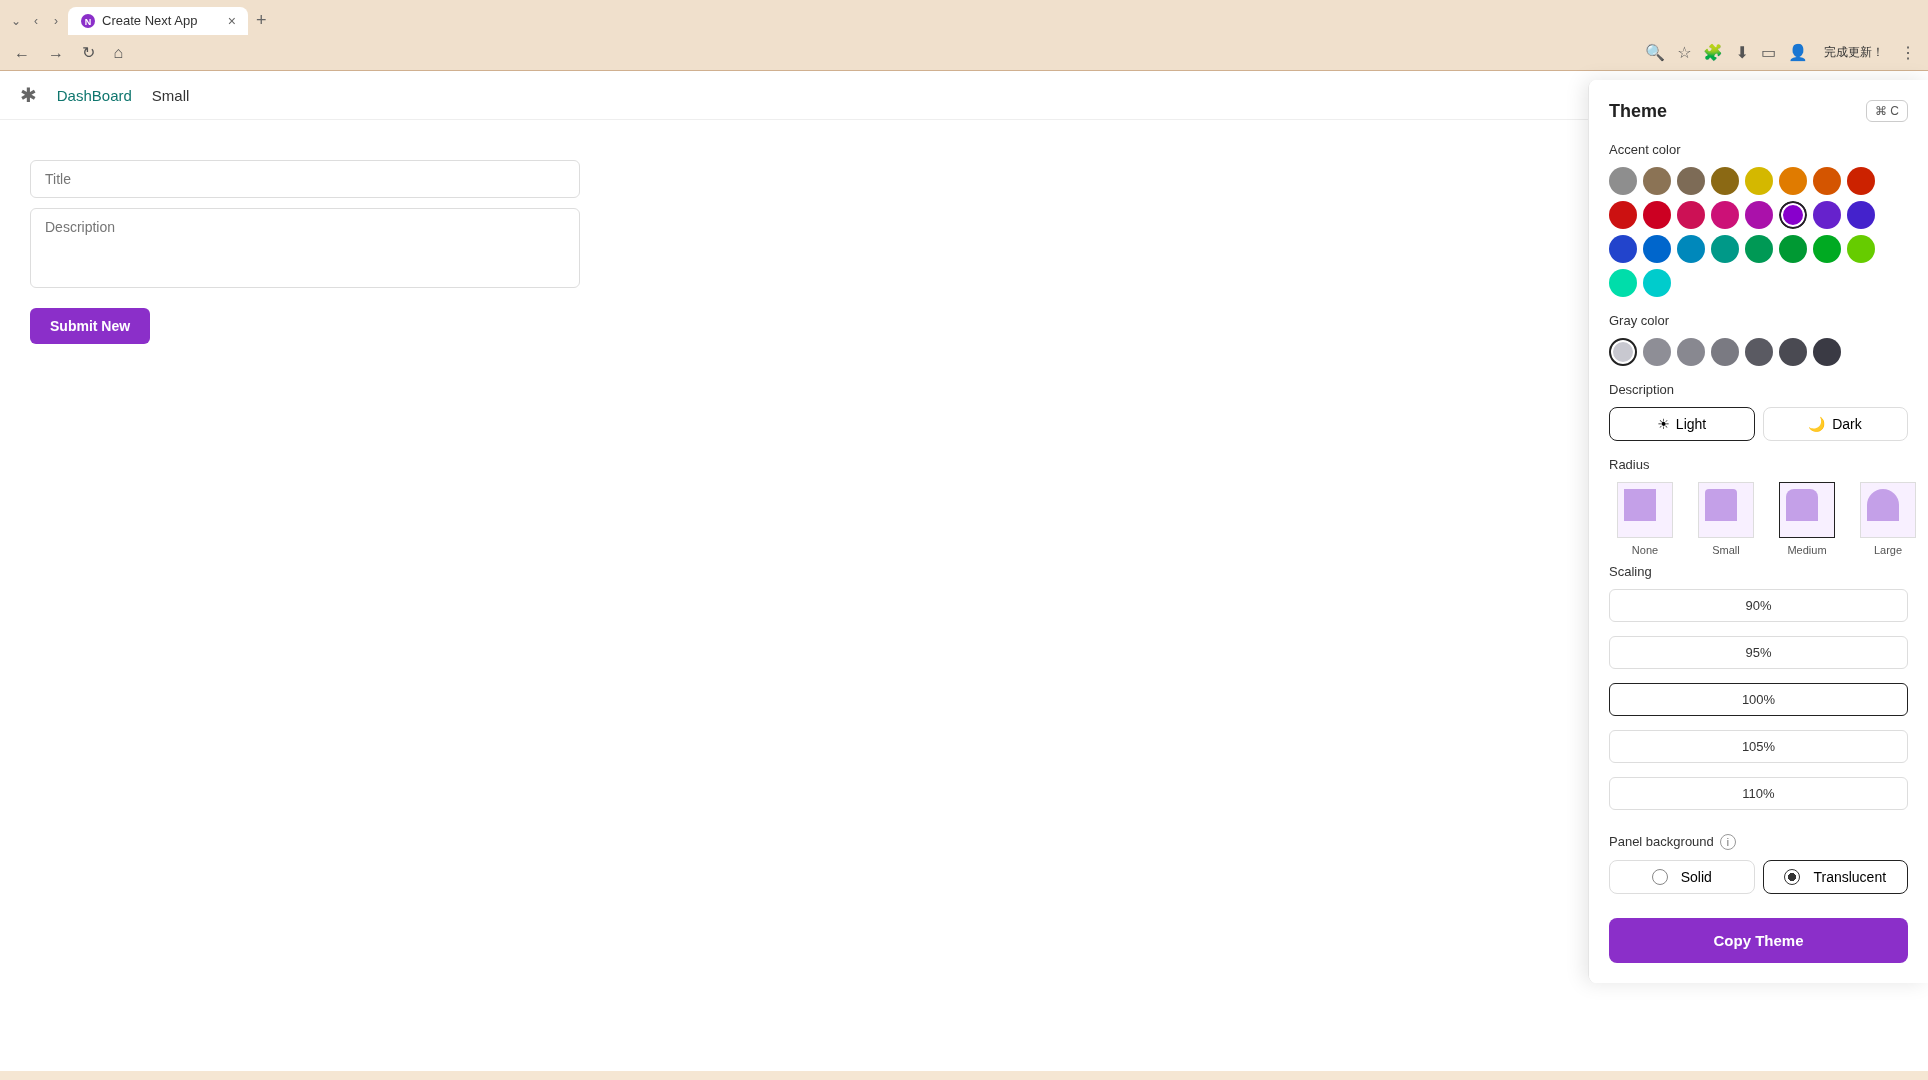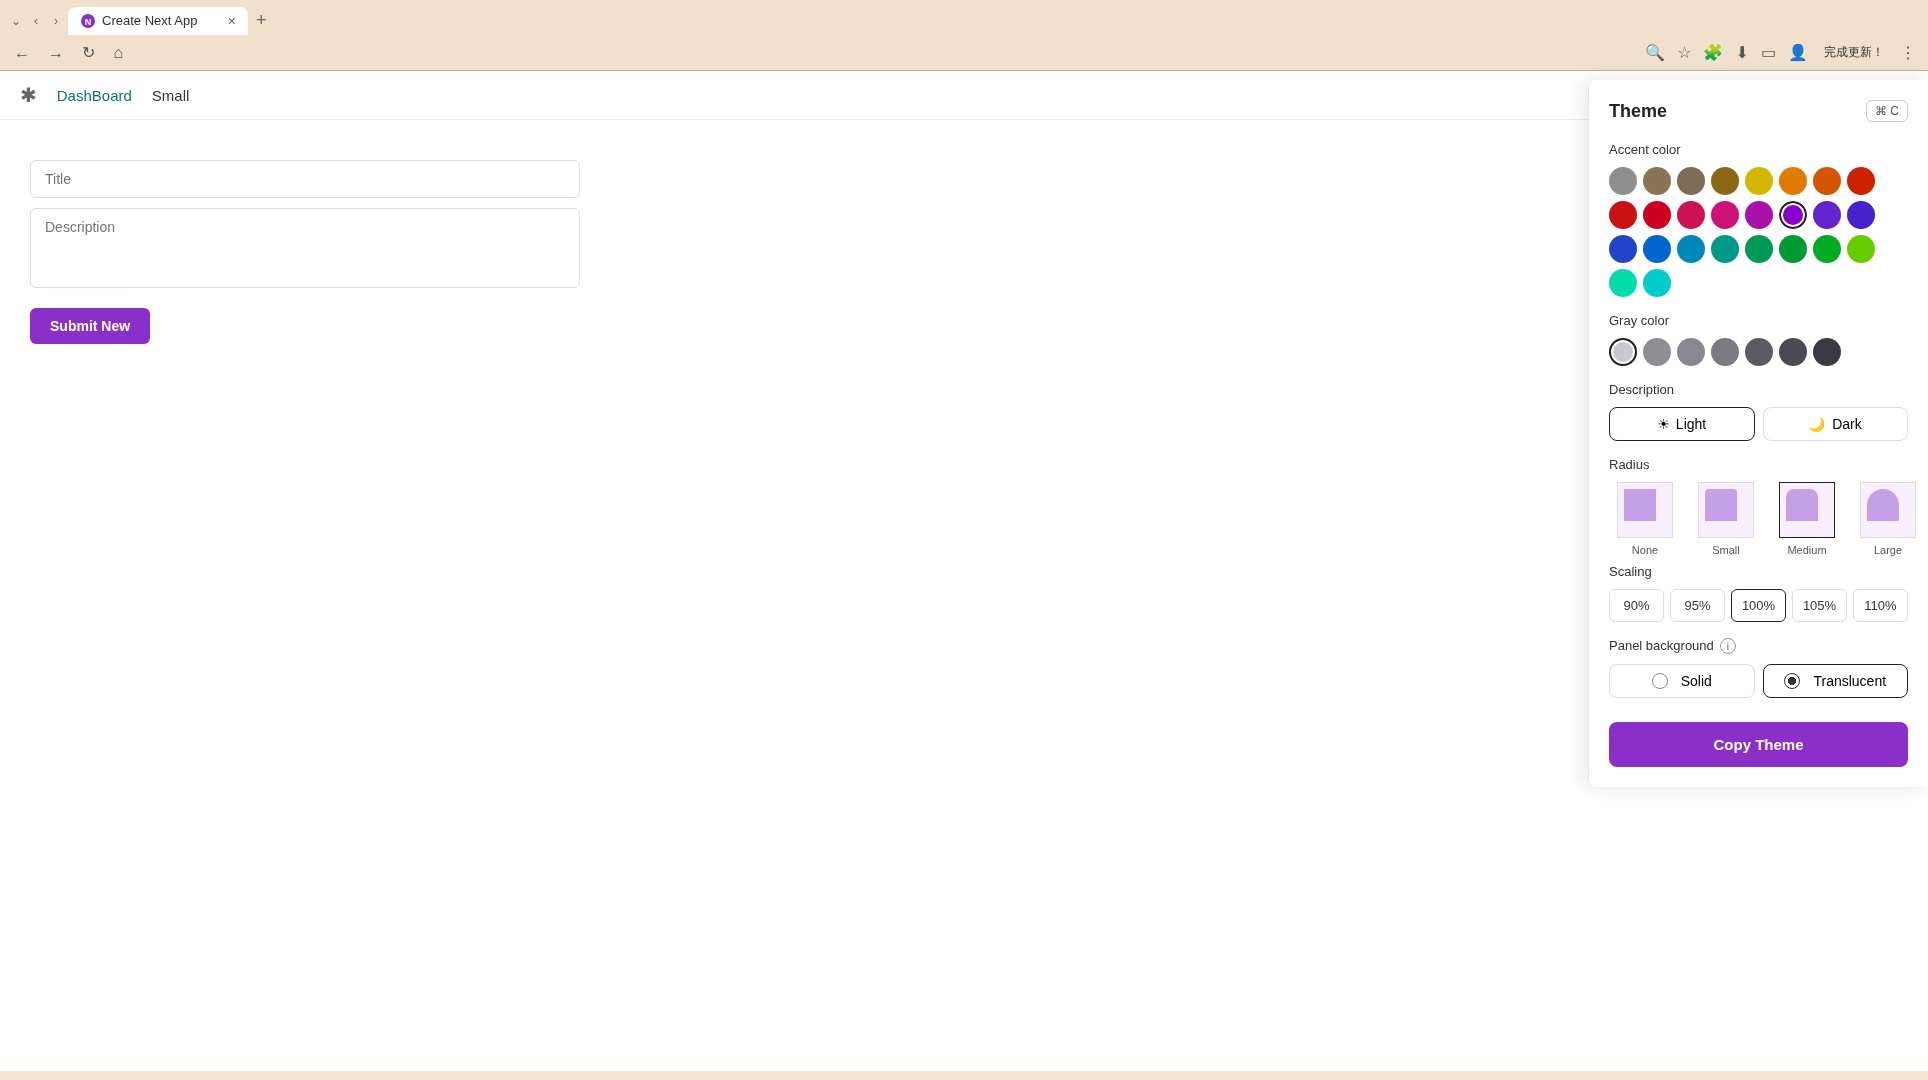--- a/index.html
+++ b/index.html
@@ -199,21 +199,21 @@
     .radius-box.selected { border-color: #222; }
     .radius-box-inner {
       width: 32px; height: 32px;
       background: #c4a0e8;
       margin: 6px;
     }
     .radius-label { font-size: 11px; color: #555; }
 
     
     .scaling-row {
-      display: flex; gap: 6px; margin-bottom: 16px;
+      display: flex; gap: 14px; margin-bottom: 24px; flex-direction: column;
     }
     .scale-btn {
       flex: 1; padding: 8px 4px;
       border: 1.5px solid #ddd;
       border-radius: 6px;
       background: #fff;
       cursor: pointer;
       font-size: 13px;
       color: #333;
     }

